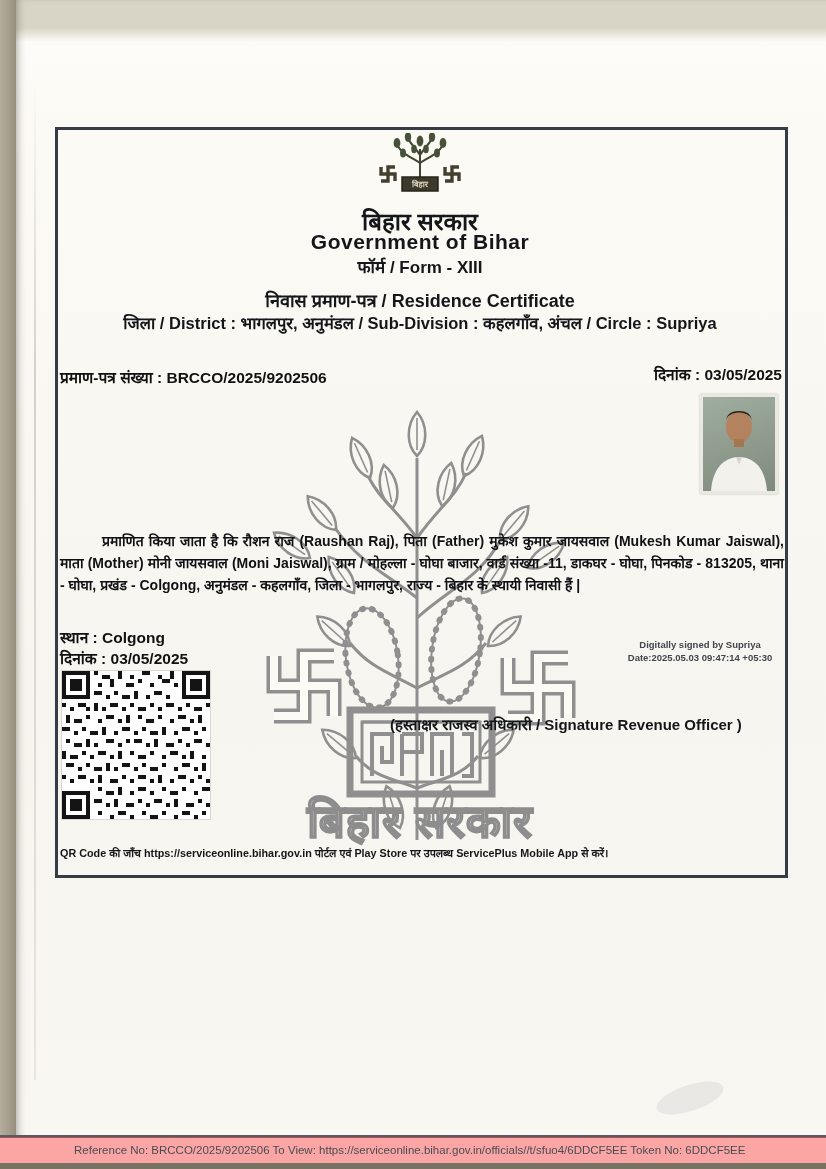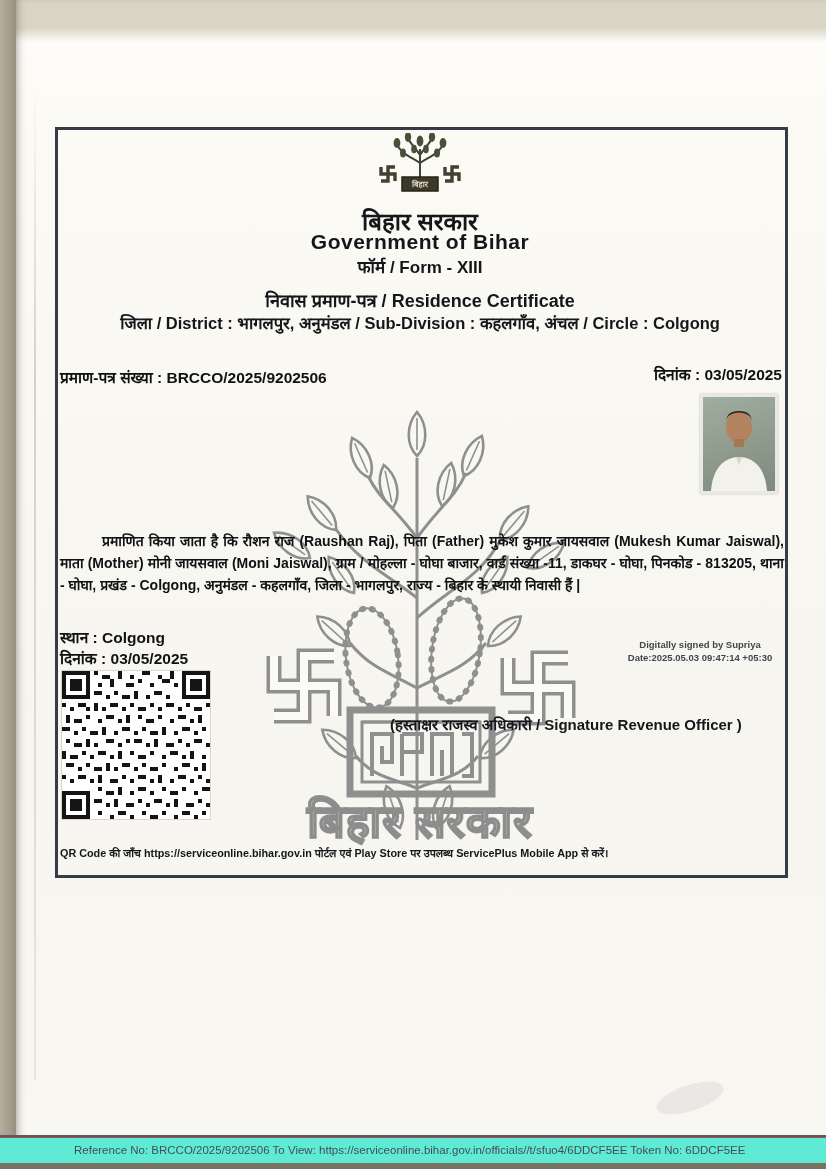--- a/index.html
+++ b/index.html
@@ -57,21 +57,21 @@
   .notes{left:60px;top:846px;width:710px;font-size:10.8px;font-weight:bold;color:#15161a;line-height:1.45;z-index:3;}
   .wm{z-index:1;}
   .wm-text{
     left:285px;top:789px;width:270px;text-align:center;
     font-size:45px;font-weight:bold;letter-spacing:1px;
     color:rgba(255,255,255,0);-webkit-text-stroke:2px #8d8d8d;
     z-index:1;white-space:nowrap;
   }
   .footer-bar{
     position:absolute;left:0;top:1135px;width:826px;height:28px;
-    background:#5eead4;border-top:2px solid #565c64;z-index:5;
+    background:#fca5a5;border-top:2px solid #565c64;z-index:5;
   }
   .footer-redline{position:absolute;left:0;top:0;width:826px;height:1px;background:#a85050;}
   .footer-text{position:absolute;left:74px;top:7px;font-size:11.5px;color:#474d54;}
   .bottom-edge{position:absolute;left:0;top:1163px;width:826px;height:6px;background:#787263;z-index:5;}
   .emblem-wrap{left:355px;top:133px;width:130px;height:70px;z-index:3;}
   .smudge{left:655px;top:1085px;width:70px;height:26px;background:rgba(120,120,135,.12);transform:rotate(-18deg);border-radius:50%;z-index:1;}
 </style>
 </head>
 <body>
 
@@ -111,21 +111,21 @@
 
     <rect x="47" y="44" width="36" height="14" fill="#3c392c" stroke="#262417" stroke-width="1.5"></rect>
     <text x="65" y="54" text-anchor="middle" font-size="8" fill="#d9d4bd" font-weight="bold">बिहार</text>
   </svg>
 </div>
 
 <div class="abs hdr center org-hi">बिहार सरकार</div>
 <div class="abs hdr center org-en">Government of Bihar</div>
 <div class="abs hdr center form-no">फॉर्म / Form - XIII</div>
 <div class="abs hdr center doc-title">निवास प्रमाण-पत्र / Residence Certificate</div>
-<div class="abs hdr center district-line">जिला / District : भागलपुर, अनुमंडल / Sub-Division : कहलगाँव, अंचल / Circle : Colgong</div>
+<div class="abs hdr center district-line">जिला / District : भागलपुर, अनुमंडल / Sub-Division : कहलगाँव, अंचल / Circle : Supriya</div>
 
 <div class="abs cert-no">प्रमाण-पत्र संख्या : BRCCO/2025/9202506</div>
 <div class="abs cert-date">दिनांक : 03/05/2025</div>
 
 <div class="abs photo">
   <div class="photo-inner">
     <svg width="72" height="94" viewBox="0 0 72 94">
       <rect x="0" y="0" width="72" height="94" fill="none"></rect>
       <ellipse cx="36" cy="30" rx="13" ry="16" fill="#b3835f"></ellipse>
       <path d="M23 26 C22 12 50 12 49 26 C49 18 45 14 36 14 C27 14 23 18 23 26 Z" fill="#2a2320"></path>

